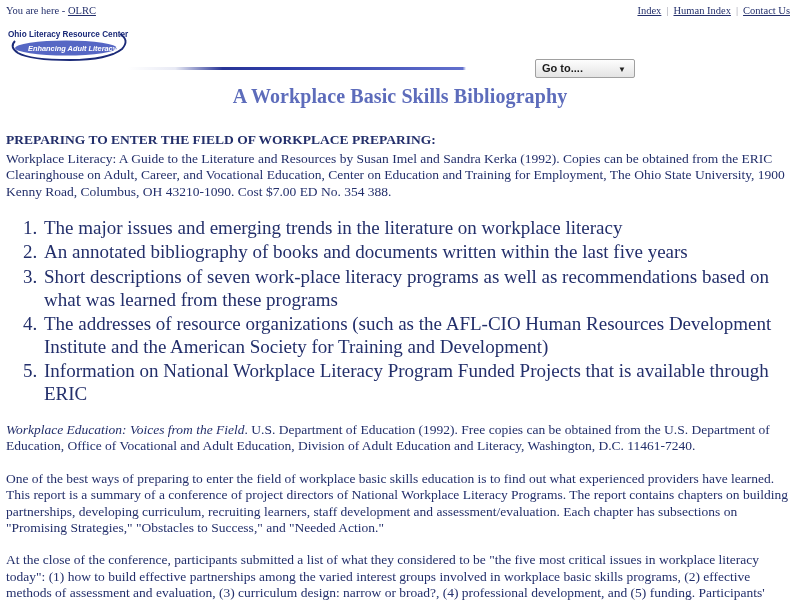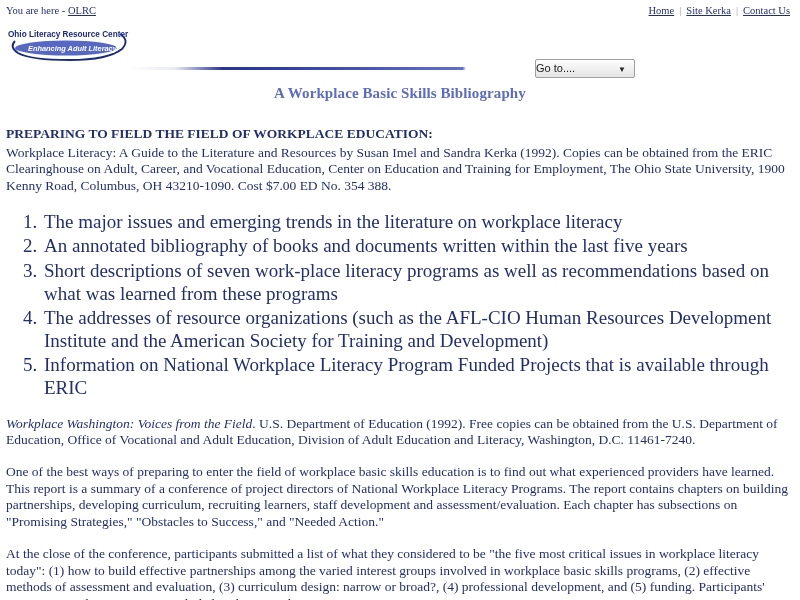--- a/index.html
+++ b/index.html
@@ -71,20 +71,22 @@
     width: 100px;
     height: 19px;
     box-sizing: border-box;
     border: 1px solid #a0a0a0;
     border-radius: 2px;
     background: linear-gradient(#fdfdfd, #e4e4e4);
     font-family: "Liberation Sans", sans-serif;
     font-size: 11px;
     color: #1b1b1b;
     line-height: 17px;
+    padding-left: 6px;
+    font-weight: bold;
   }
   .fake-select .caret {
     position: absolute;
     right: 8px;
     top: 0;
     font-size: 8px;
     line-height: 19px;
     color: #222;
   }
 
@@ -103,21 +105,21 @@
       rgba(255,255,255,0) 100%);
   }
 
   
   .content {
     padding: 0 6px;
   }
   h1.page-title {
     text-align: center;
     color: #5d6cbb;
-    font-size: 15px;
+    font-size: 20px;
     font-weight: bold;
     margin: 18px 0 0 0;
     font-family: "Liberation Serif", serif;
     letter-spacing: 0.1px;
   }
   p.byline {
     margin: 25px 0 0 0;
     font-size: 13.5px;
   }
   p.para {
@@ -147,21 +149,21 @@
   .ital {
     font-style: italic;
   }
 </style>
 </head>
 <body>
 
 <div class="topbar">
   <div class="breadcrumb"><span>You are here - </span><a href="#">OLRC</a></div>
 
-  <div class="utilnav"><a href="#">Home</a><span class="sep">|</span><a href="#">Site Kerka</a><span class="sep">|</span><a href="#">Contact Us</a></div>
+  <div class="utilnav"><a href="#">Index</a><span class="sep">|</span><a href="#">Human Index</a><span class="sep">|</span><a href="#">Contact Us</a></div>
 </div>
 
 <div class="headerband">
 
   <a href="#" class="logo">
     <svg viewBox="0 0 128 40" width="128" height="40">
       <text x="4" y="13" font-family="Liberation Sans, sans-serif" font-size="8.2" font-weight="bold" fill="#1b2a78">Ohio Literacy Resource Center</text>
       <path d="M116 10 Q126 16 118 25 Q104 36 66 36 Q26 36 14 29 Q5 23 11 17" fill="none" stroke="#1b2a78" stroke-width="1.9"></path>
       <ellipse cx="62" cy="24" rx="51" ry="7.5" fill="#5667c4"></ellipse>
       <text x="24" y="27" font-family="Liberation Sans, sans-serif" font-size="7.4" font-style="italic" font-weight="bold" fill="#ffffff">Enhancing Adult Literacy</text>
@@ -175,32 +177,32 @@
     <span class="caret">▼</span>
   </div>
 </div>
 
 <div class="content">
 
   <h1 class="page-title">A Workplace Basic Skills Bibliography</h1>
 
 
 
-  <h2 class="section-head">PREPARING TO FIELD THE FIELD OF WORKPLACE EDUCATION:</h2>
+  <h2 class="section-head">PREPARING TO ENTER THE FIELD OF WORKPLACE PREPARING:</h2>
 
   <p class="tight">Workplace Literacy: A Guide to the Literature and Resources by Susan Imel and Sandra Kerka (1992). Copies can be obtained from the ERIC Clearinghouse on Adult, Career, and Vocational Education, Center on Education and Training for Employment, The Ohio State University, 1900 Kenny Road, Columbus, OH 43210-1090. Cost $7.00 ED No. 354 388.</p>
 
 
   <ol class="guide-list">
     <li>The major issues and emerging trends in the literature on workplace literacy</li>
     <li>An annotated bibliography of books and documents written within the last five years</li>
     <li>Short descriptions of seven work-place literacy programs as well as recommendations based on what was learned from these programs</li>
     <li>The addresses of resource organizations (such as the AFL-CIO Human Resources Development Institute and the American Society for Training and Development)</li>
     <li>Information on National Workplace Literacy Program Funded Projects that is available through ERIC</li>
   </ol>
 
-  <p class="para"><span class="ital">Workplace Washington: Voices from the Field</span><span>. U.S. Department of Education (1992). Free copies can be obtained from the U.S. Department of Education, Office of Vocational and Adult Education, Division of Adult Education and Literacy, Washington, D.C. 11461-7240.</span></p>
+  <p class="para"><span class="ital">Workplace Education: Voices from the Field</span><span>. U.S. Department of Education (1992). Free copies can be obtained from the U.S. Department of Education, Office of Vocational and Adult Education, Division of Adult Education and Literacy, Washington, D.C. 11461-7240.</span></p>
 
   <p class="para">One of the best ways of preparing to enter the field of workplace basic skills education is to find out what experienced providers have learned. This report is a summary of a conference of project directors of National Workplace Literacy Programs. The report contains chapters on building partnerships, developing curriculum, recruiting learners, staff development and assessment/evaluation. Each chapter has subsections on "Promising Strategies," "Obstacles to Success," and "Needed Action."</p>
 
   <p class="para">At the close of the conference, participants submitted a list of what they considered to be "the five most critical issues in workplace literacy today": (1) how to build effective partnerships among the varied interest groups involved in workplace basic skills programs, (2) effective methods of assessment and evaluation, (3) curriculum design: narrow or broad?, (4) professional development, and (5) funding. Participants' comments on these issues are included in the appendix.</p>
 
 </div>
 
 </body></html>

